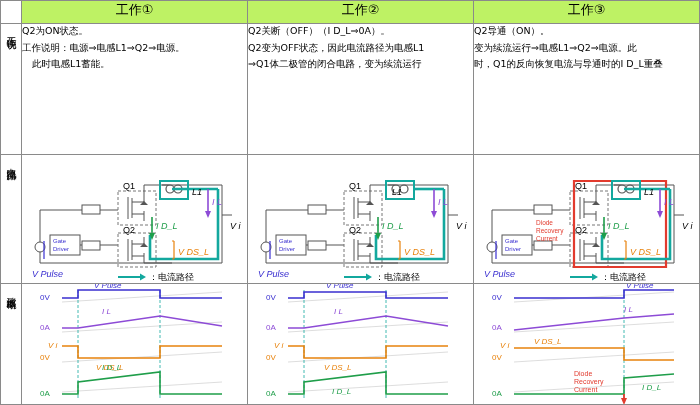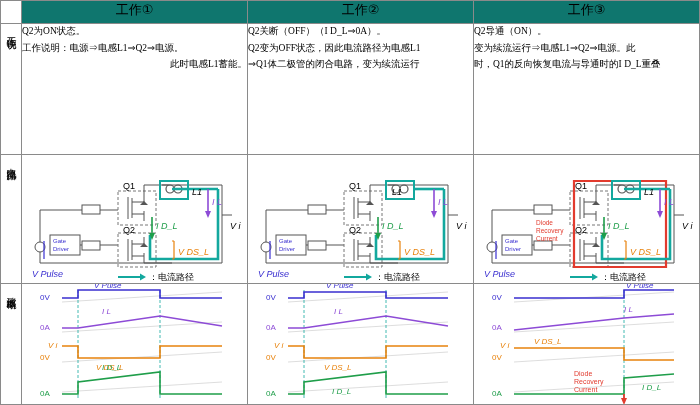--- a/index.html
+++ b/index.html
@@ -36,30 +36,30 @@
     writing-mode:vertical-rl;
     text-orientation:upright;
     letter-spacing:1px;
     line-height:1;
   }
   .colhead{
     height:22px;
     text-align:center;
     vertical-align:middle;
     font-size:13px;
-    background:#0f766e;
+    background:#bef264;
   }
   .desc{
     padding:6px 5px 4px 6px;
     font-size:9.5px;
     line-height:1.55;
     color:#000;
   }
-  .desc p{margin:0 0 2px 0;font-family:Liberation Serif, serif;}
-  .indent{padding-left:10px;text-align:right;}
+  .desc p{margin:0 0 2px 0;}
+  .indent{padding-left:10px;}
   .circuit{height:128px;}
   .wave{height:120px;}
   svg{display:block;}
   .cn{font-family:"DejaVu Sans","Liberation Sans",sans-serif;}
   .wm{
     position:absolute;
     right:6px;bottom:3px;
     font-size:11px;
     color:#8fbf6f;
     font-family:"Liberation Sans",sans-serif;

